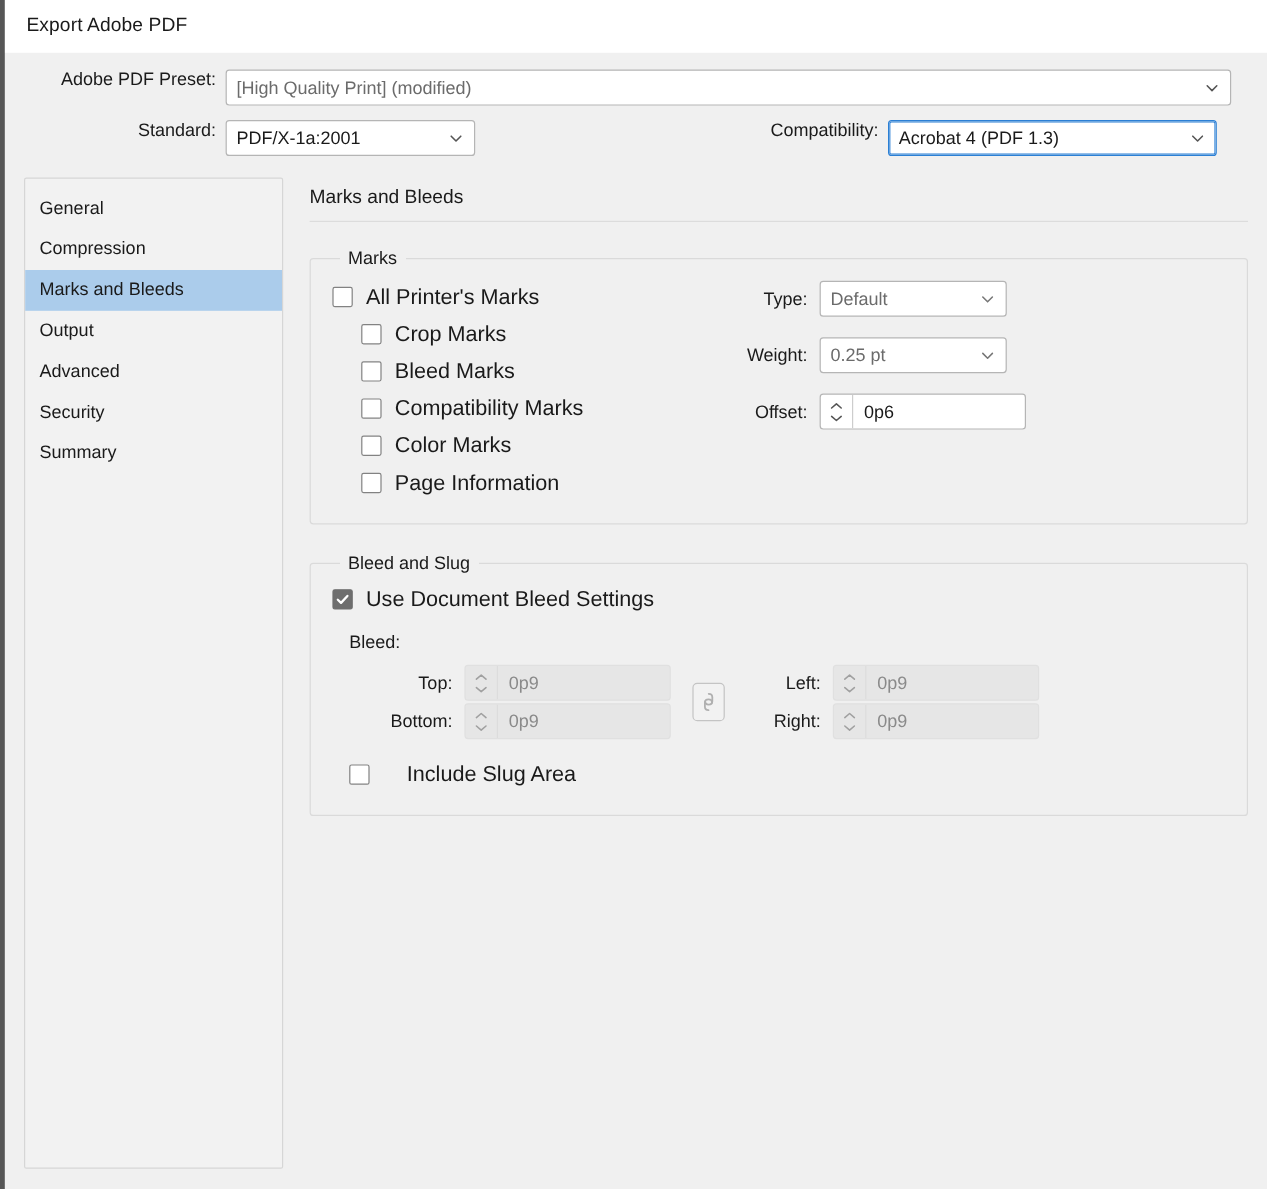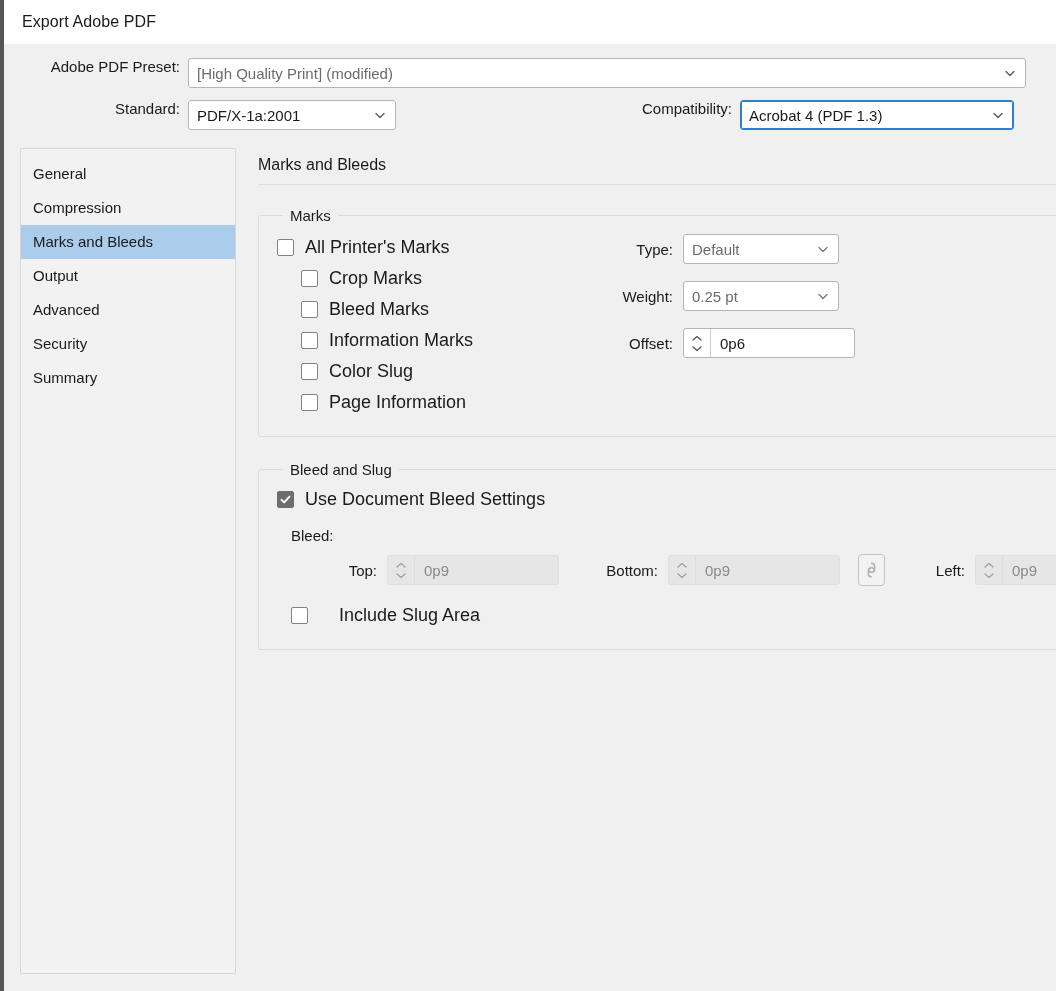--- a/index.html
+++ b/index.html
@@ -253,21 +253,21 @@
     font-size: 15px;
     color: #1a1a1a;
     margin: 12px 0 10px 14px;
   }
   #bleed-grid {
     display: flex;
     align-items: center;
     margin-left: 14px;
     margin-bottom: 14px;
   }
-  .bleed-col { display: flex; flex-direction: row; gap: 13px; }
+  .bleed-col { display: flex; flex-direction: column; gap: 2px; }
   .bleed-row { display: flex; align-items: center; }
   .bleed-row .blabel {
     width: 86px;
     text-align: right;
     margin-right: 10px;
     font-size: 15px;
     white-space: nowrap;
   }
   .bleed-row.rightcol .blabel { width: 62px; }
   #chain-wrap {
@@ -388,28 +388,28 @@
               <span class="cbox">
                 
               </span>
               <span class="cb-label">Bleed Marks</span>
             </div>
 
             <div class="cb-row indent">
               <span class="cbox">
                 
               </span>
-              <span class="cb-label">Information Marks</span>
+              <span class="cb-label">Compatibility Marks</span>
             </div>
 
             <div class="cb-row indent">
               <span class="cbox">
                 
               </span>
-              <span class="cb-label">Color Slug</span>
+              <span class="cb-label">Color Marks</span>
             </div>
 
             <div class="cb-row indent">
               <span class="cbox">
                 
               </span>
               <span class="cb-label">Page Information</span>
             </div>
 
           </div>

